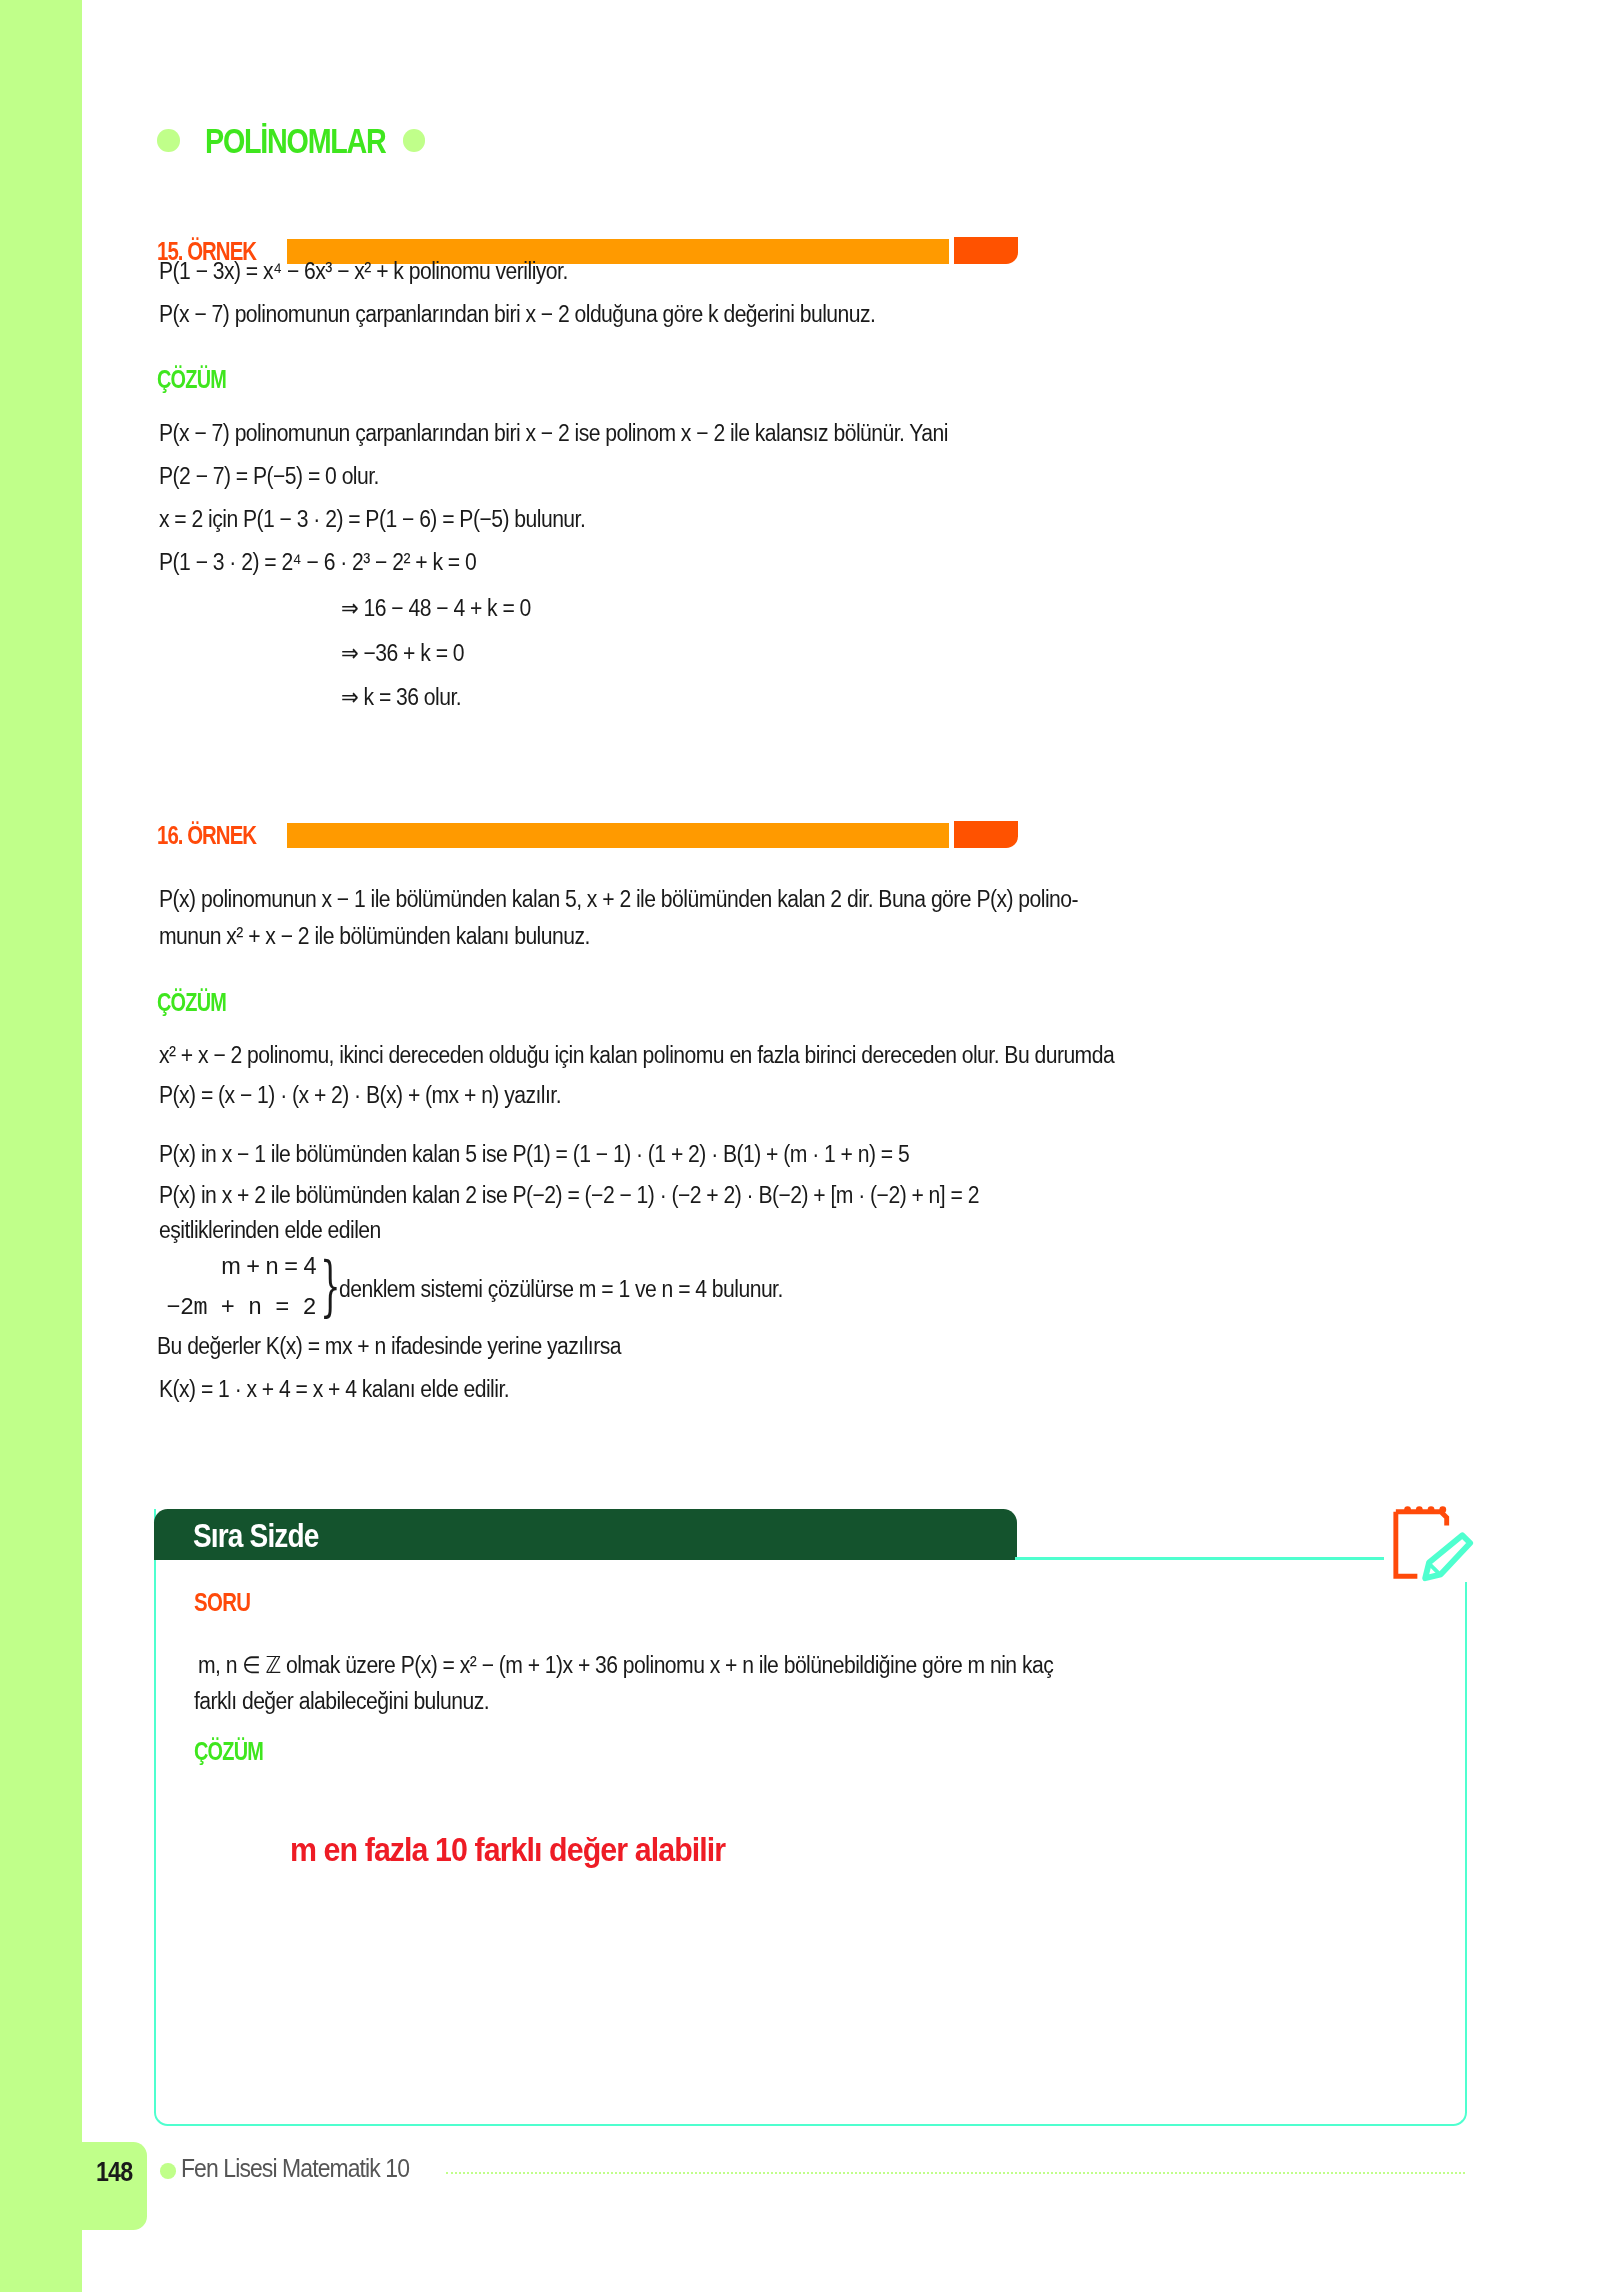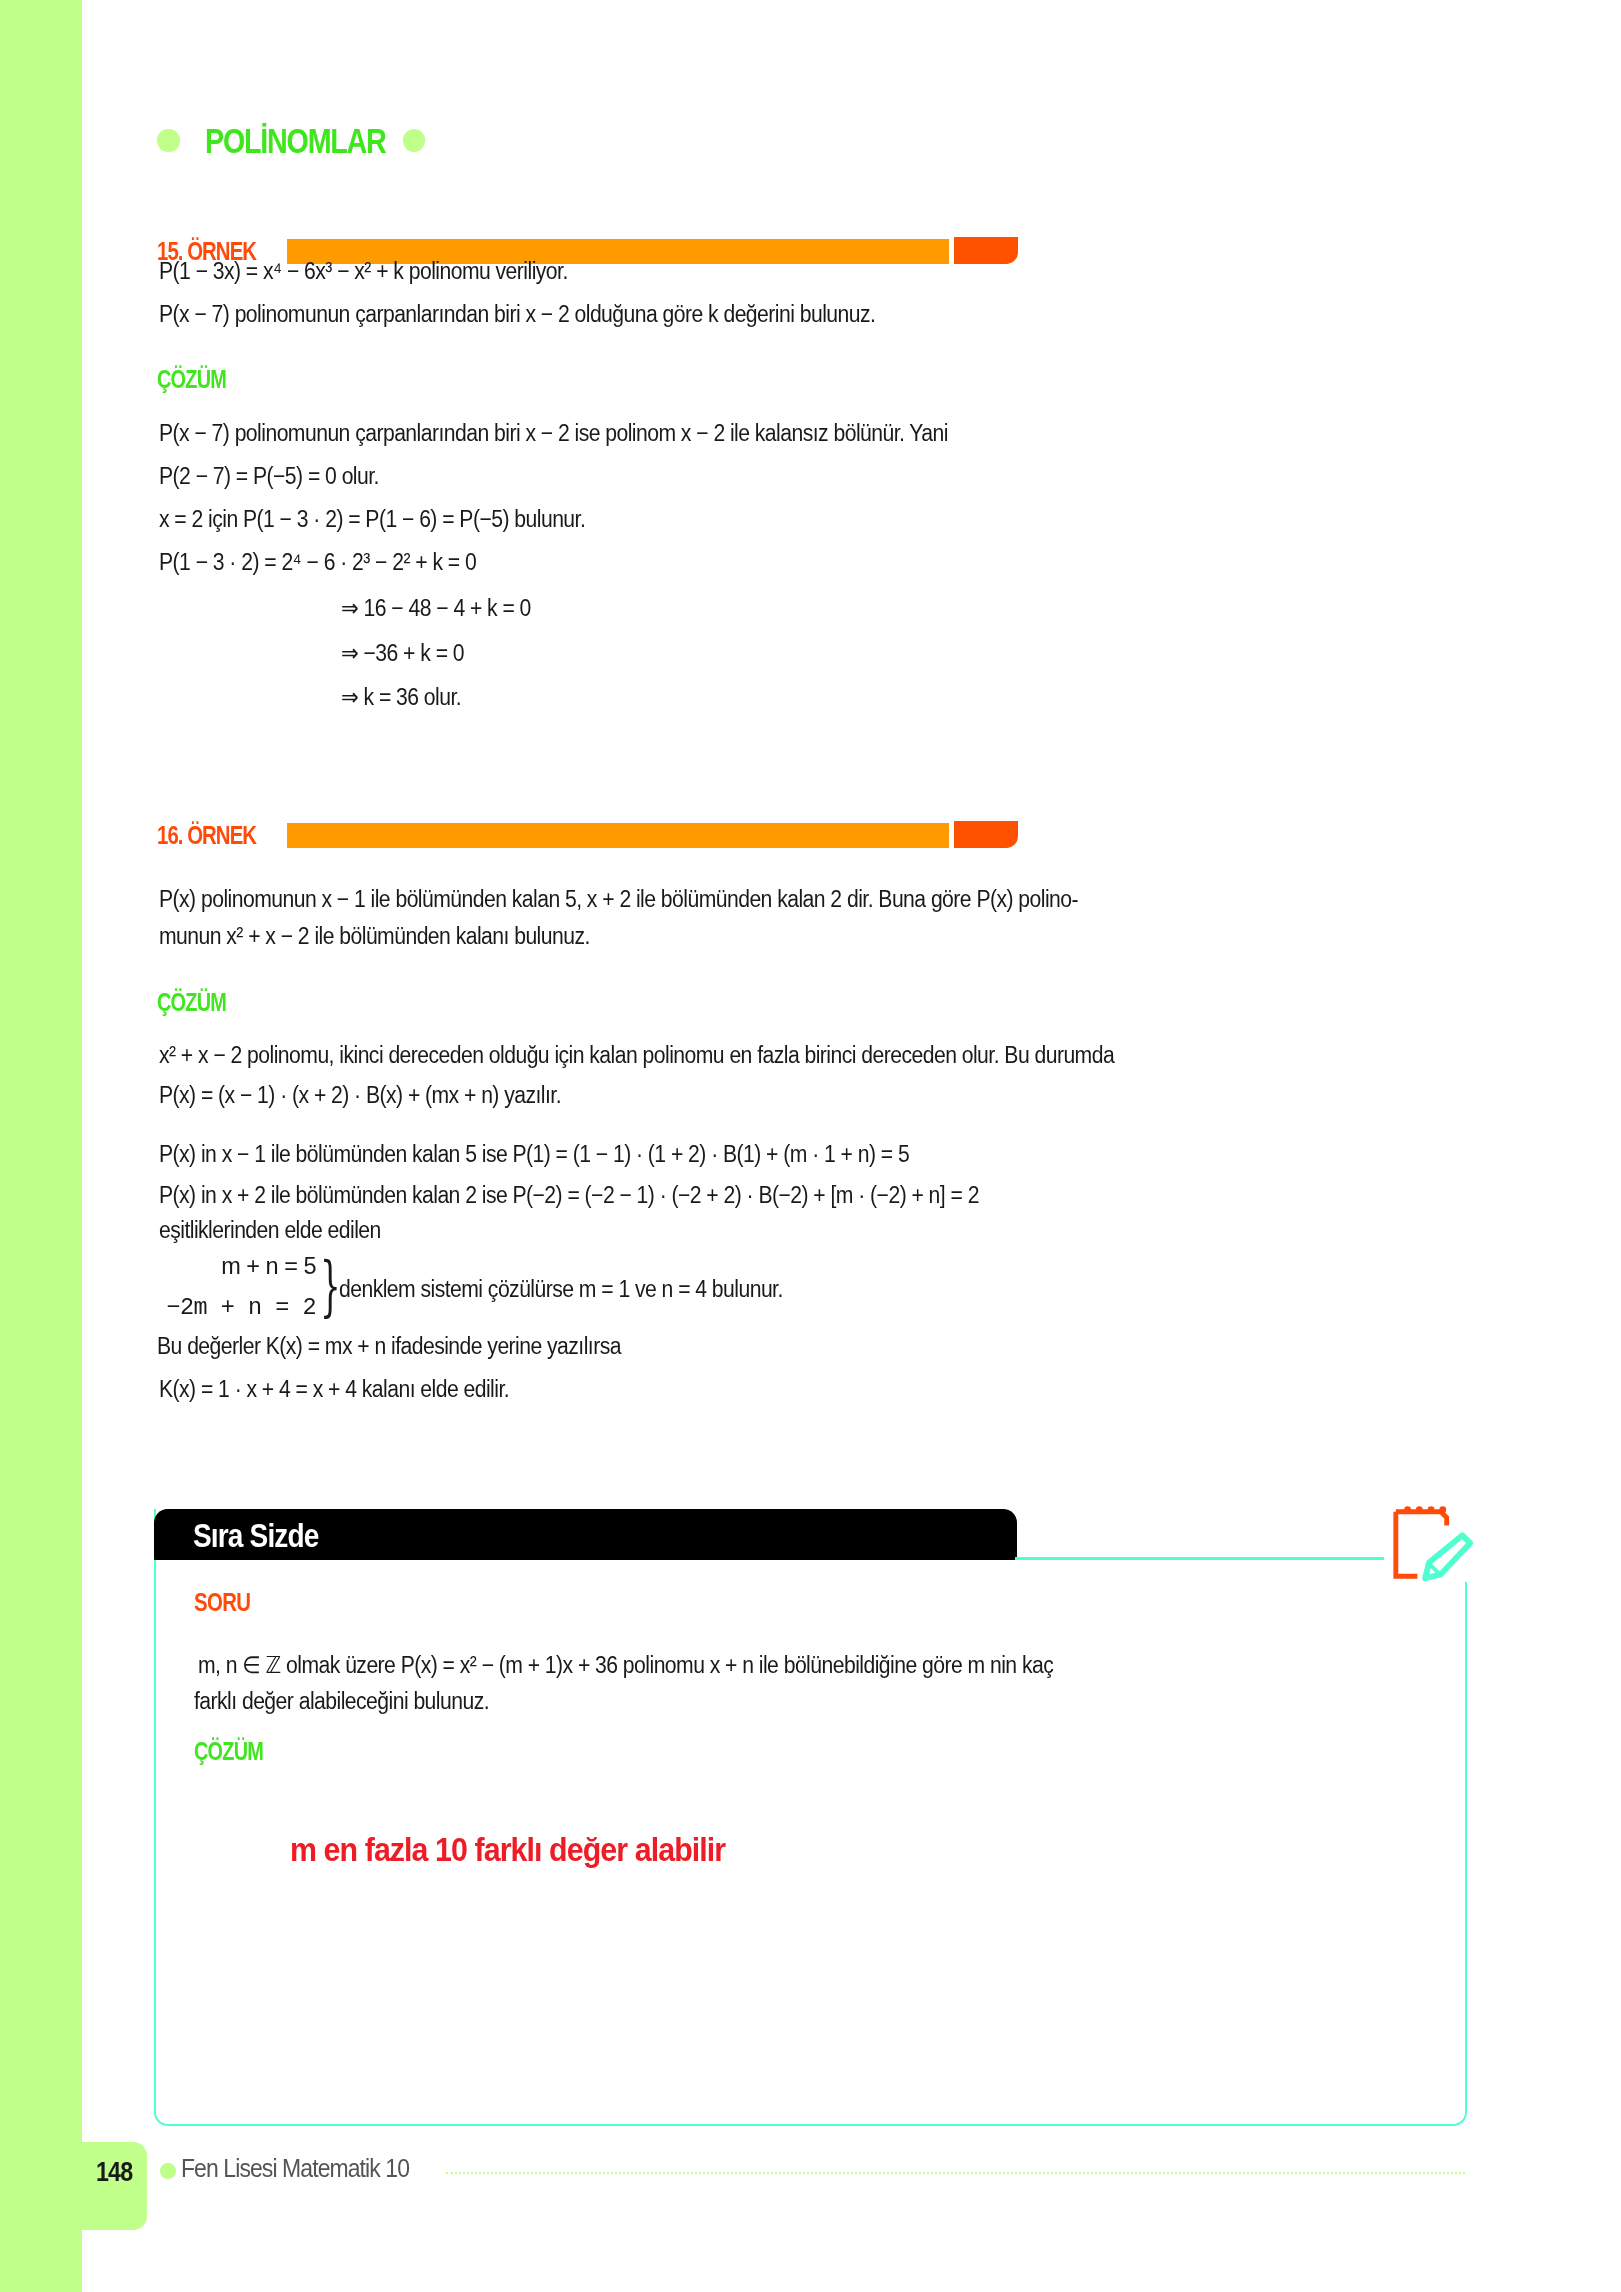--- a/index.html
+++ b/index.html
@@ -21,21 +21,21 @@
 
   .line { position:absolute; font-family:"Liberation Sans", sans-serif; font-size:23.5px; color:#1a1a1a; white-space:nowrap; letter-spacing:-0.6px; transform:scaleX(0.9); transform-origin:left center; }
 
   .cozum { font-weight:bold; font-size:25.5px; color:#3fe61e; letter-spacing:-1px; transform:scaleX(0.78); transform-origin:left center; display:inline-block; position:absolute; }
 
   .system { position:absolute; left:157px; top:1251px; width:196px; height:73px; }
   .system .eq { position:absolute; right:37px; font-size:23.5px; white-space:nowrap; letter-spacing:-0.5px; }
   .brace { position:absolute; left:163px; top:2px; font-size:65px; line-height:65px; color:#1a1a1a; font-family:"DejaVu Serif", serif; transform:scaleX(0.5); transform-origin:left center; }
 
   .sira-box { position:absolute; left:154px; top:1509px; width:1313px; height:617px; border:2.9px solid #4fffcf; border-top:none; border-radius:0 0 13.7px 13.7px; box-sizing:border-box; }
-  .sira-head { position:absolute; left:154px; top:1509px; width:863px; height:51px; background:#000000; border-radius:13.7px 13.7px 0 0; }
+  .sira-head { position:absolute; left:154px; top:1509px; width:863px; height:51px; background:#14532d; border-radius:13.7px 13.7px 0 0; }
   .sira-head-text { position:absolute; left:39px; top:7.8px; font-weight:bold; font-size:33px; color:#ffffff; letter-spacing:-1px; transform:scaleX(0.85); transform-origin:left center; }
   .sira-line { position:absolute; left:1015px; top:1557px; width:369px; height:2.9px; background:#4fffcf; }
   .sira-cover-right { position:absolute; left:1431px; top:1509px; width:59px; height:73px; background:#ffffff; }
 
   .soru-label { position:absolute; left:194px; top:1588px; font-weight:bold; font-size:25.5px; color:#ff4a0a; letter-spacing:-0.8px; transform:scaleX(0.8); transform-origin:left center; }
 
   .answer { position:absolute; left:290px; top:1831px; font-family:"Liberation Sans", sans-serif; font-weight:bold; font-size:33px; color:#ee1c25; letter-spacing:-1px; transform:scaleX(0.92); transform-origin:left center; white-space:nowrap; }
 
   .note-icon { position:absolute; left:1384px; top:1500px; width:98px; height:88px; }
 
@@ -86,21 +86,21 @@
 
 <span class="cozum" style="left:157px; top:988px;">ÇÖZÜM</span>
 
 <div class="line" style="left:159px; top:1042px;">x² + x − 2  polinomu, ikinci dereceden olduğu için kalan polinomu en fazla birinci dereceden olur. Bu durumda</div>
 <div class="line" style="left:159px; top:1082px;">P(x) = (x − 1) · (x + 2) · B(x) + (mx + n)  yazılır.</div>
 <div class="line" style="left:159px; top:1141px;">P(x)  in  x − 1  ile bölümünden kalan 5 ise  P(1) = (1 − 1) · (1 + 2) · B(1) + (m · 1 + n) = 5</div>
 <div class="line" style="left:159px; top:1182px;">P(x)  in  x + 2  ile bölümünden kalan 2 ise  P(−2) = (−2 − 1) · (−2 + 2) · B(−2) + [m · (−2) + n] = 2</div>
 <div class="line" style="left:159px; top:1217px;">eşitliklerinden elde edilen</div>
 
 <div class="system">
-  <div class="eq" style="top:2px;">m + n = 5</div>
+  <div class="eq" style="top:2px;">m + n = 4</div>
   <div class="eq" style="top:43px;font-family:Liberation Mono, monospace;">−2m + n = 2</div>
   <div class="brace">}</div>
 </div>
 <div class="line" style="left:339px; top:1276px;">denklem sistemi çözülürse  m = 1  ve  n = 4  bulunur.</div>
 
 <div class="line" style="left:157px; top:1333px;">Bu değerler  K(x) = mx + n  ifadesinde yerine yazılırsa</div>
 <div class="line" style="left:159px; top:1376px;">K(x) = 1 · x + 4 = x + 4  kalanı elde edilir.</div>
 
 <div class="sira-box"></div>
 <div class="sira-cover-right"></div>

